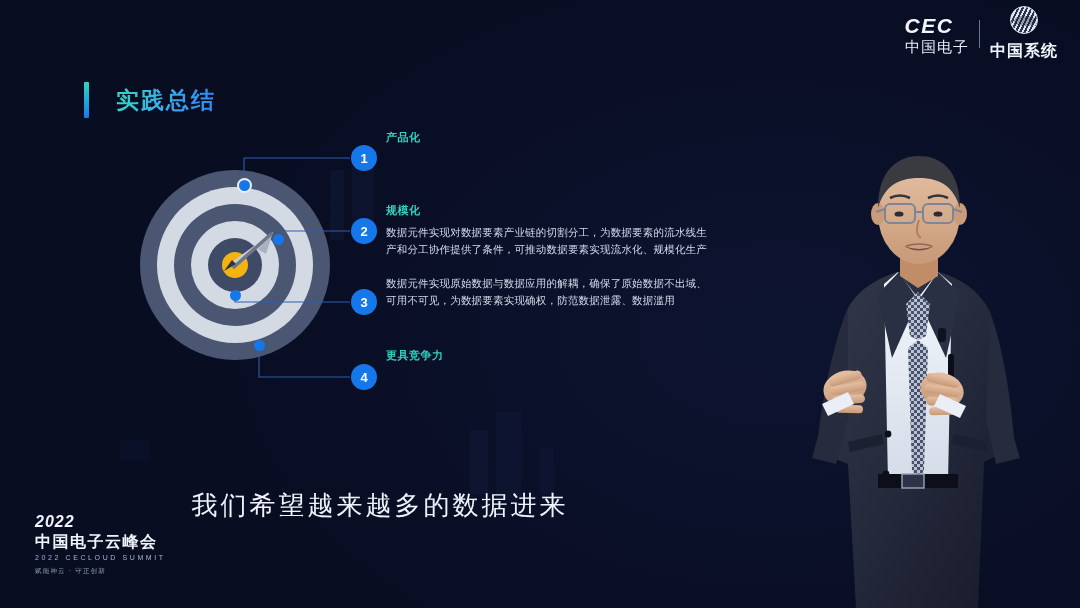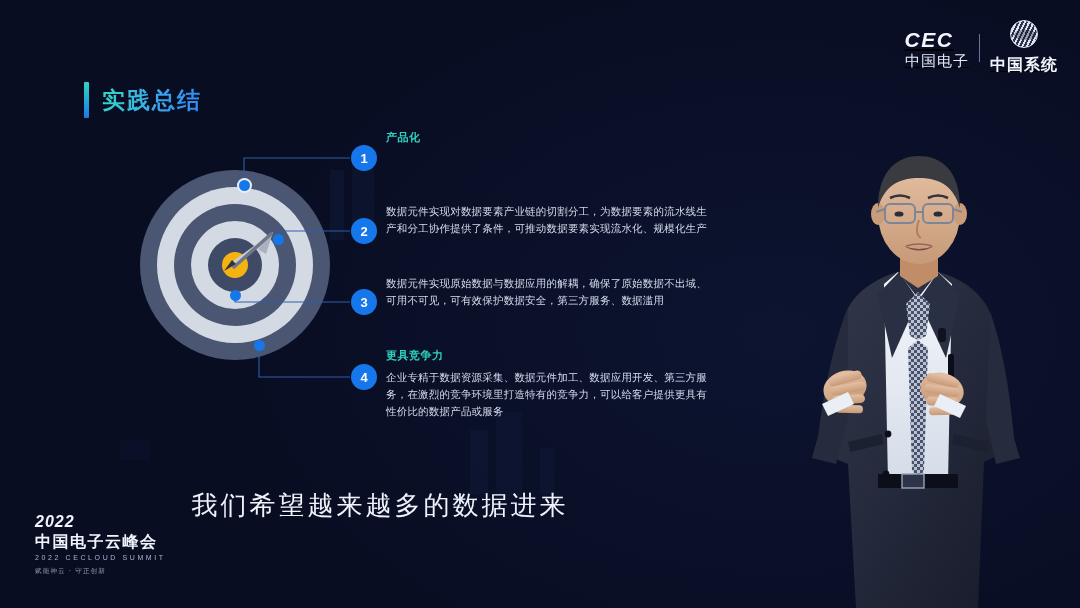--- a/index.html
+++ b/index.html
@@ -20,24 +20,23 @@
   }
   .wm {            
     position:absolute;
     background:#101937;
     opacity:.55;
   }
   .wm.b { background:#0e1734; }
 
   
   #brandbar {
-    position:absolute; top:28px; right:22px;
+    position:absolute; top:14px; right:22px;
     display:flex; align-items:center; gap:10px;
     height:40px;
-    text-decoration:underline;
   }
   .cec-block { display:flex; flex-direction:column; align-items:center; line-height:1; }
   .cec-main {
     font-size:21px; font-weight:bold; font-style:italic; letter-spacing:1.5px;
     color:#f2f5fb; font-family:"Liberation Sans",sans-serif;
   }
   .cec-sub { font-size:15px; color:#e6ebf5; letter-spacing:1px; margin-top:3px;margin-left:16px; }
   .v-div { width:1px; height:28px; background:#6a7594; }
   .sys-block { display:flex; align-items:center; gap:7px;flex-direction:column; }
   .sys-mark {
@@ -50,21 +49,21 @@
   .sys-mark::after{
     content:""; position:absolute; left:3px; top:9px; width:22px; height:10px;
     background:#0d1226; border-radius:50%/60%;
     opacity:.35;
   }
   .sys-name { font-size:16px; color:#f0f4fb; letter-spacing:1px; font-weight:bold; }
 
   
   #title-wrap {
     position:absolute; left:84px; top:82px;
-    display:flex; align-items:center; gap:13px;
+    display:flex; align-items:center; gap:27px;
   }
   #accent-bar {
     width:5px; height:36px; border-radius:1px;
     background:linear-gradient(180deg,#30d6c0 0%,#1a7ae8 100%);
   }
   #title-text {
     font-size:23px; font-weight:bold; letter-spacing:2px;
     background:linear-gradient(100deg,#34d8c2 0%,#3aa6ef 55%,#2f86f0 100%);
     -webkit-background-clip:text; background-clip:text; color:transparent;
   }
@@ -198,28 +197,28 @@
 
   <div class="numnode" style="left:351px;top:145px;">1</div>
   <div class="numnode" style="left:351px;top:218px;">2</div>
   <div class="numnode" style="left:351px;top:289px;">3</div>
   <div class="numnode" style="left:351px;top:364px;">4</div>
 
   <div class="item" id="item-1">
     <div class="item-title">产品化</div>
   </div>
   <div class="item" id="item-2">
+    <div class="item-title">规模化</div>
     <div class="item-body">数据元件实现对数据要素产业链的切割分工，为数据要素的流水线生产和分工协作提供了条件，可推动数据要素实现流水化、规模化生产</div>
   </div>
   <div class="item" id="item-3">
-    <div class="item-body">数据元件实现原始数据与数据应用的解耦，确保了原始数据不出域、可用不可见，可有效保护数据安全，第三方服务、数据滥用</div>
+    <div class="item-body">数据元件实现原始数据与数据应用的解耦，确保了原始数据不出域、可用不可见，为数据要素实现确权，防范数据泄露、数据滥用</div>
   </div>
   <div class="item" id="item-4">
     <div class="item-title">更具竞争力</div>
-    <div class="item-body">企业专精于数据资源采集、数据元件加工、数据应用开发、第三方服务，在激烈的竞争环境里打造特有的竞争力，可以给客户提供更具有性价比的数据产品或服务</div>
   </div>
 
   <div id="caption">我们希望越来越多的数据进来</div>
 
   <div id="summit">
     <div id="sm-year">2022</div>
     <div id="sm-name">中国电子云峰会</div>
     <div id="sm-en">2022 CECLOUD SUMMIT</div>
     <div id="sm-tag">赋能神云 · 守正创新</div>
   </div>

